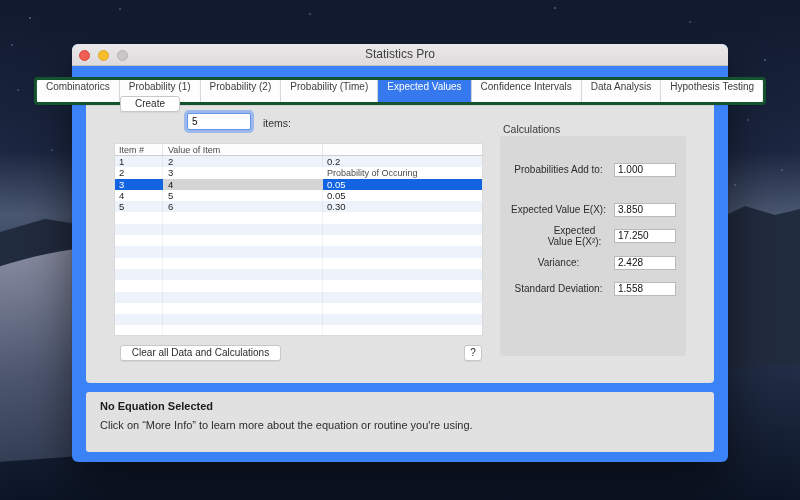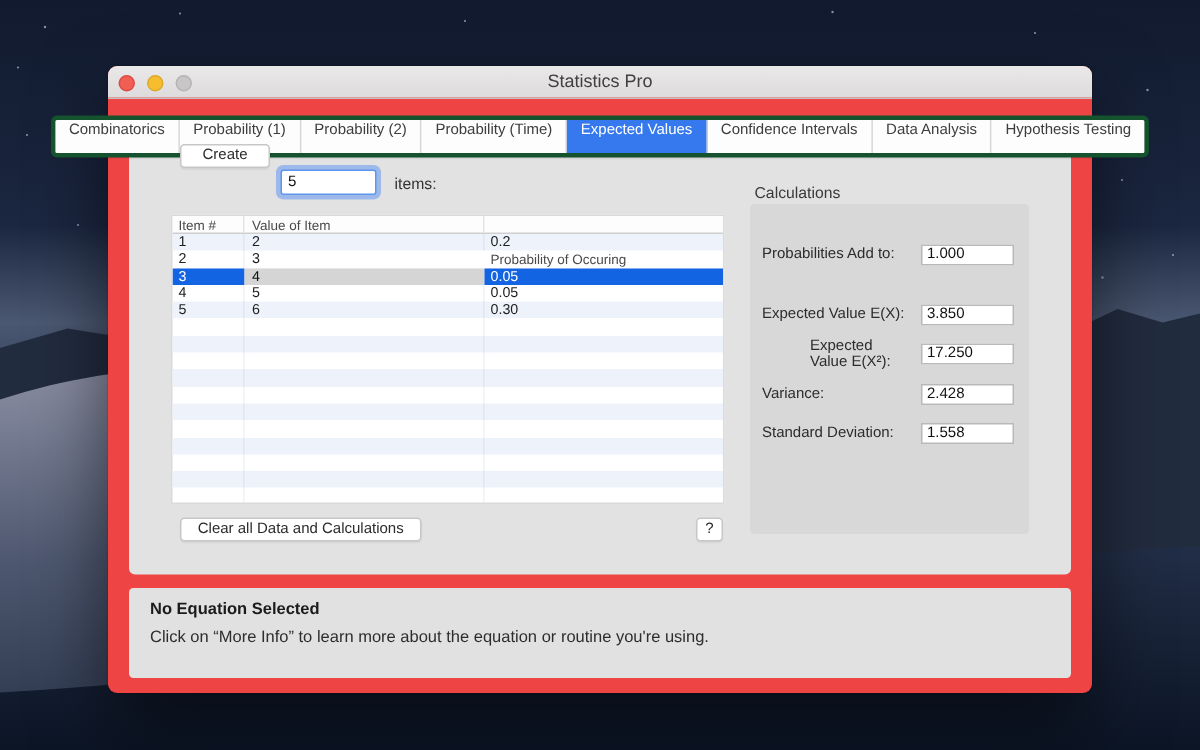--- a/index.html
+++ b/index.html
@@ -4,21 +4,21 @@
 <style>
   * { margin:0; padding:0; box-sizing:border-box; }
   html,body { width:800px; height:500px; overflow:hidden; }
   body { position:relative; font-family:"Liberation Sans", sans-serif; background:#121b30; }
 
   
   .wallpaper { position:absolute; inset:0; }
 
   
   .window { position:absolute; left:72px; top:44px; width:656px; height:418px;
-            background:#ef4444; border-radius:6px;
+            background:#3b82f6; border-radius:6px;
             box-shadow:0 22px 50px rgba(0,0,0,.55), 0 0 1px rgba(0,0,0,.45); }
 
   .titlebar { height:22px; background:linear-gradient(#eae8e9,#dddbdc);
               border-bottom:1px solid #c3c1c2; border-radius:6px 6px 0 0; position:relative; }
   .titlebar .title { line-height:21px; text-align:center; font-size:12px; color:#404040; }
   .traffic { position:absolute; top:6px; left:7px; display:flex; gap:8px; }
   .light { width:11px; height:11px; border-radius:50%; }
   .light.close { background:#f15e54; border:1px solid #dd4b42; }
   .light.min   { background:#f6bd2e; border:1px solid #dda928; }
   .light.zoom  { background:#c8c6c6; border:1px solid #b5b3b3; }
@@ -68,21 +68,21 @@
   .t-row.selected .c2 { background:#d5d5d5; color:#111; border-right-color:transparent; }
 
   .clear-btn { left:34px; top:260px; width:161px; height:16px; line-height:14px; }
   .help-btn  { left:378px; top:260px; width:18px; height:16px; line-height:14px; }
 
   
   .calc-title { position:absolute; left:417px; top:38px; font-size:10.5px; color:#3a3a3a; }
   .calc-box { position:absolute; left:414px; top:51px; width:186px; height:220px;
               background:#d9d8d8; border-radius:3px; }
   .calc-field { position:absolute; left:8px; right:10px; height:15px; display:flex; align-items:center; }
-  .calc-field .cf-label { flex:1; text-align:left; font-size:10px; color:#2c2c2c; padding-right:5px; }
+  .calc-field .cf-label { flex:1; text-align:center; font-size:10px; color:#2c2c2c; padding-right:5px; }
   .calc-field .cf-value { width:62px; height:14px; background:#fff; border:1px solid #b9b9b9;
                           font-size:10px; color:#111; line-height:12px; padding:0 3px; }
 
   
   .info-panel { position:absolute; left:14px; top:348px; width:628px; height:60px;
                 background:#e2e1e1; border-radius:3px; }
   .info-title { position:absolute; left:14px; top:8px; font-size:11px; font-weight:bold; color:#1b1b1b; }
   .info-body  { position:absolute; left:14px; top:27px; font-size:11px; color:#2d2d2d; }
 </style>
 </head>

